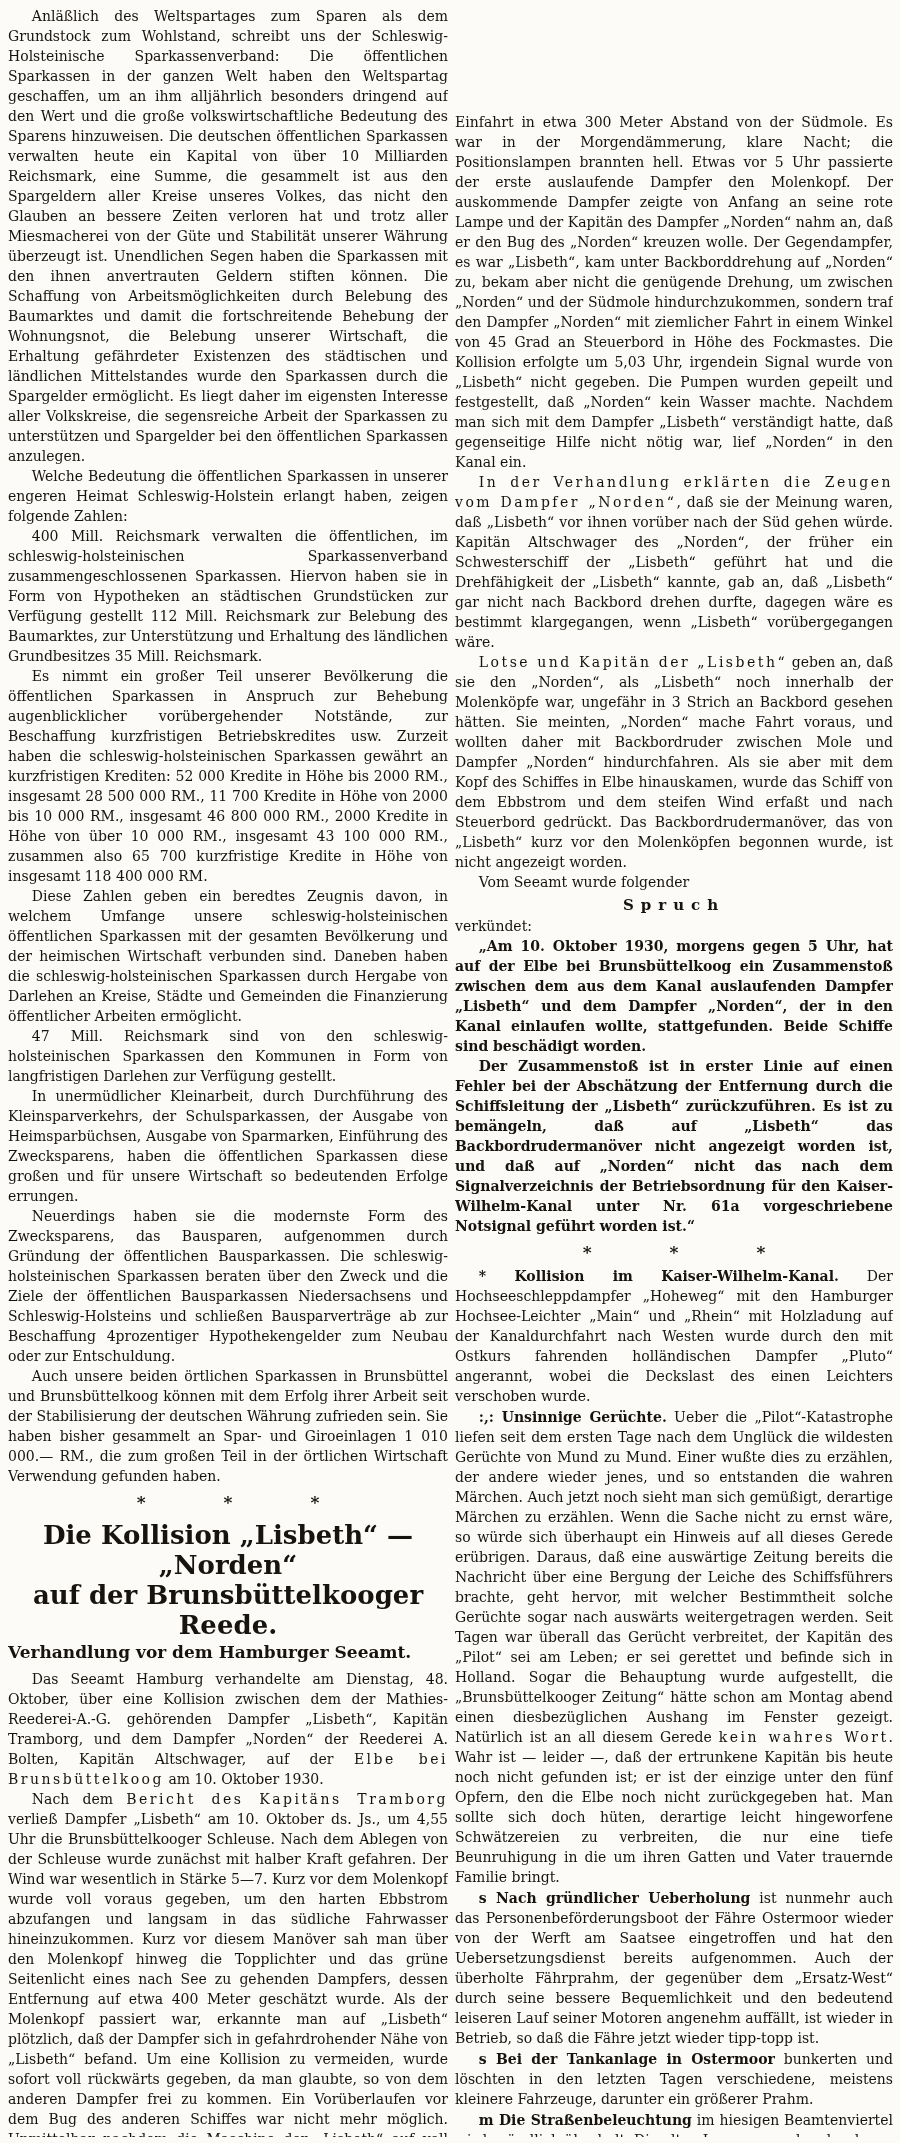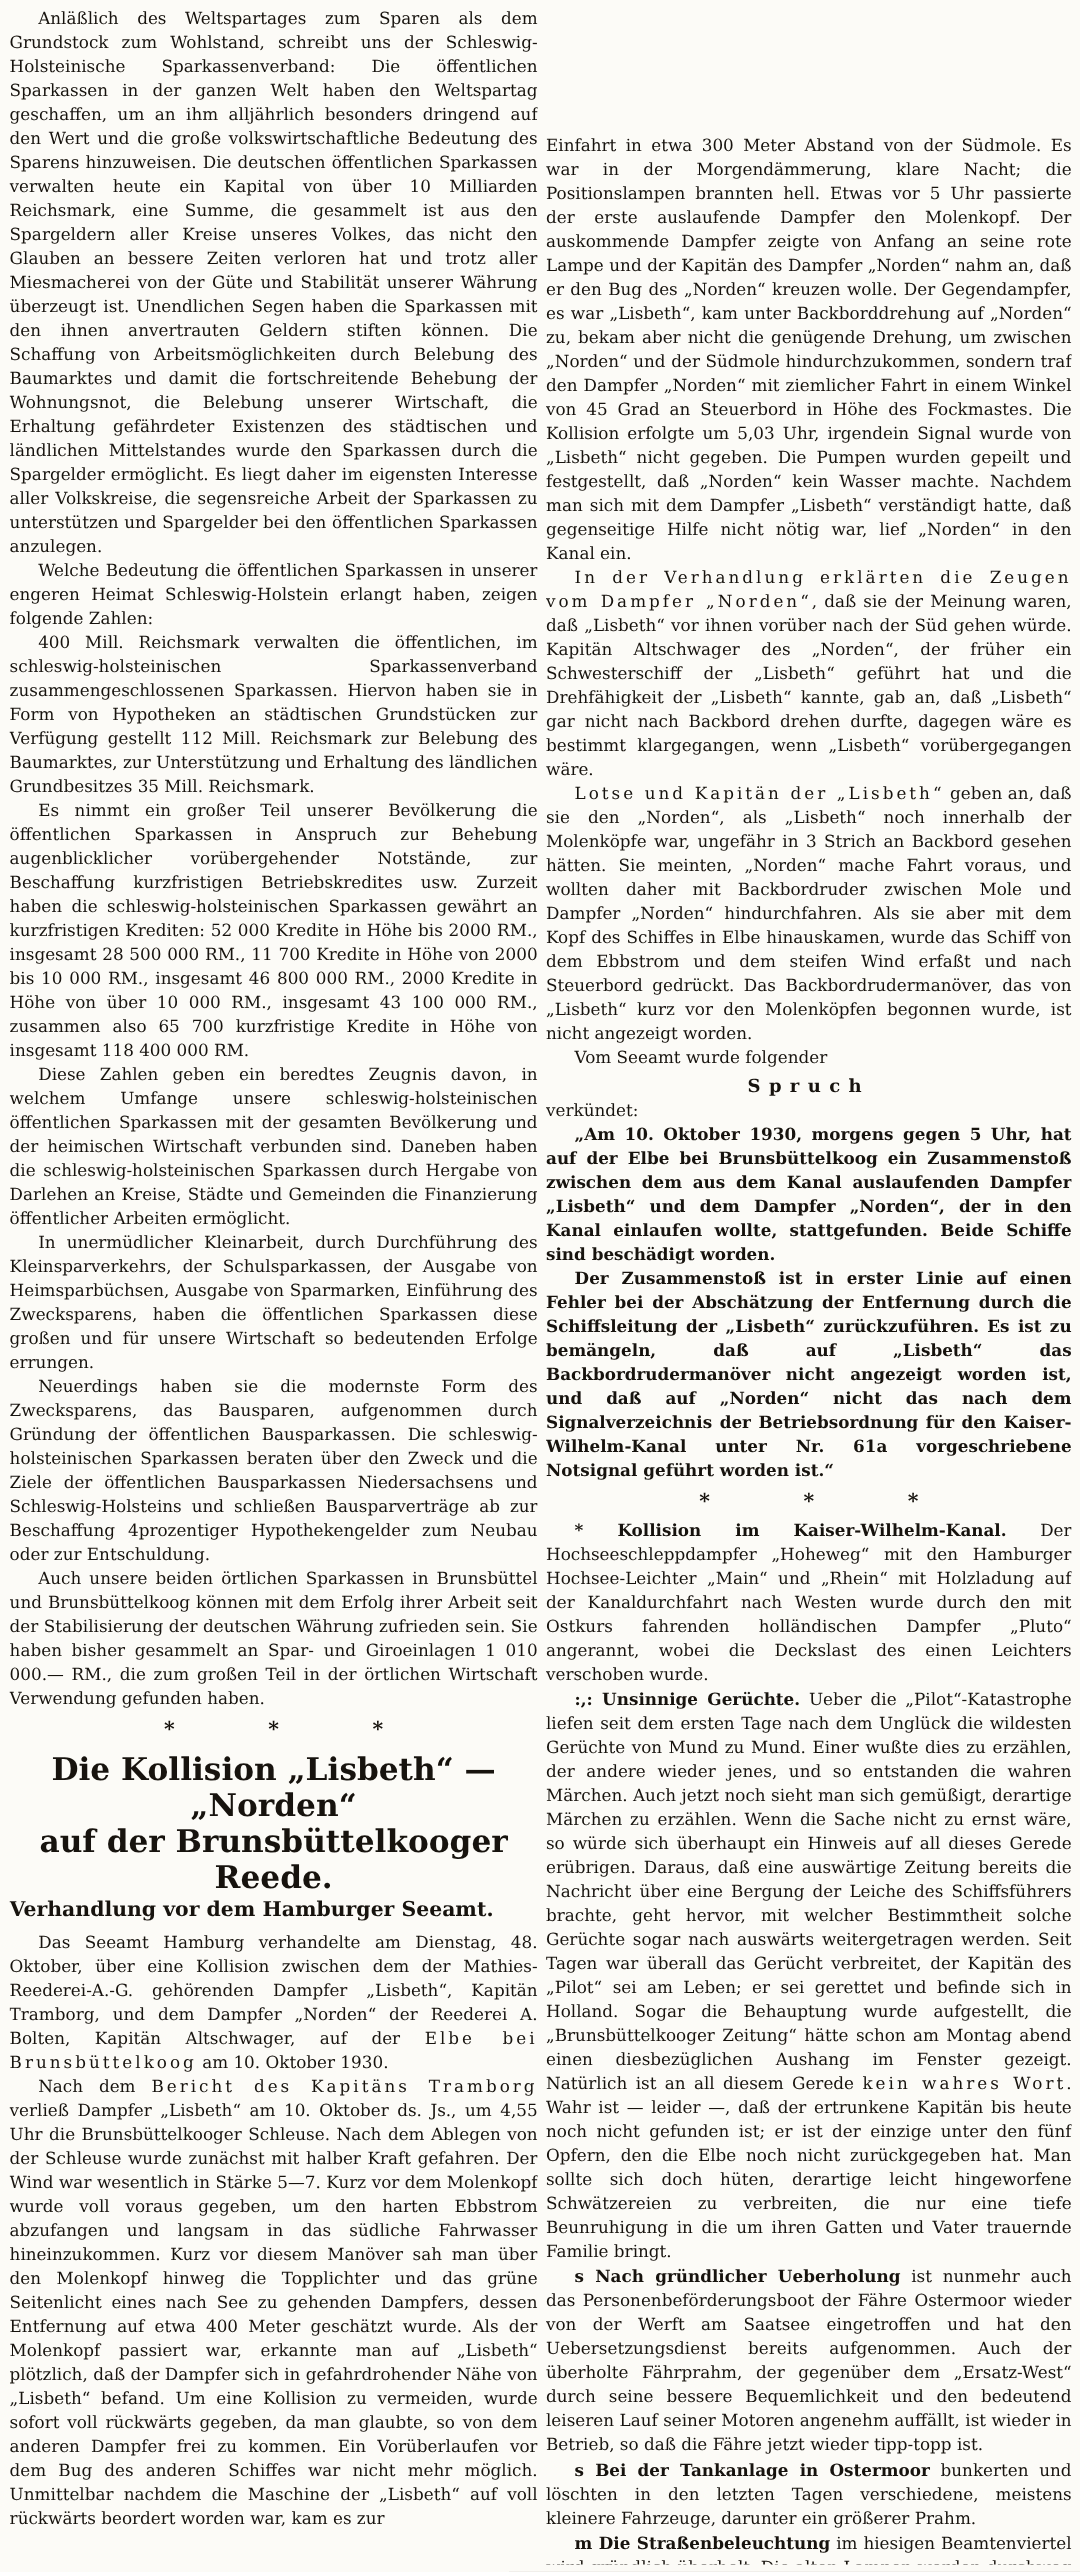--- a/index.html
+++ b/index.html
@@ -41,20 +41,21 @@
 
   <div class="col col-left">
 
 
 
     <p class="ind">Anläßlich des Weltspartages zum Sparen als dem Grundstock zum Wohlstand, schreibt uns der Schleswig-Holsteinische Sparkassenverband: Die öffentlichen Sparkassen in der ganzen Welt haben den Weltspartag geschaffen, um an ihm alljährlich besonders dringend auf den Wert und die große volkswirtschaftliche Bedeutung des Sparens hinzuweisen. Die deutschen öffentlichen Sparkassen verwalten heute ein Kapital von über 10 Milliarden Reichsmark, eine Summe, die gesammelt ist aus den Spargeldern aller Kreise unseres Volkes, das nicht den Glauben an bessere Zeiten verloren hat und trotz aller Miesmacherei von der Güte und Stabilität unserer Währung überzeugt ist. Unendlichen Segen haben die Sparkassen mit den ihnen anvertrauten Geldern stiften können. Die Schaffung von Arbeitsmöglichkeiten durch Belebung des Baumarktes und damit die fortschreitende Behebung der Wohnungsnot, die Belebung unserer Wirtschaft, die Erhaltung gefährdeter Existenzen des städtischen und ländlichen Mittelstandes wurde den Sparkassen durch die Spargelder ermöglicht. Es liegt daher im eigensten Interesse aller Volkskreise, die segensreiche Arbeit der Sparkassen zu unterstützen und Spargelder bei den öffentlichen Sparkassen anzulegen.</p>
     <p class="ind">Welche Bedeutung die öffentlichen Sparkassen in unserer engeren Heimat Schleswig-Holstein erlangt haben, zeigen folgende Zahlen:</p>
     <p class="ind">400 Mill. Reichsmark verwalten die öffentlichen, im schleswig-holsteinischen Sparkassenverband zusammengeschlossenen Sparkassen. Hiervon haben sie in Form von Hypotheken an städtischen Grundstücken zur Verfügung gestellt 112 Mill. Reichsmark zur Belebung des Baumarktes, zur Unterstützung und Erhaltung des ländlichen Grundbesitzes 35 Mill. Reichsmark.</p>
     <p class="ind">Es nimmt ein großer Teil unserer Bevölkerung die öffentlichen Sparkassen in Anspruch zur Behebung augenblicklicher vorübergehender Notstände, zur Beschaffung kurzfristigen Betriebskredites usw. Zurzeit haben die schleswig-holsteinischen Sparkassen gewährt an kurzfristigen Krediten: 52 000 Kredite in Höhe bis 2000 RM., insgesamt 28 500 000 RM., 11 700 Kredite in Höhe von 2000 bis 10 000 RM., insgesamt 46 800 000 RM., 2000 Kredite in Höhe von über 10 000 RM., insgesamt 43 100 000 RM., zusammen also 65 700 kurzfristige Kredite in Höhe von insgesamt 118 400 000 RM.</p>
     <p class="ind">Diese Zahlen geben ein beredtes Zeugnis davon, in welchem Umfange unsere schleswig-holsteinischen öffentlichen Sparkassen mit der gesamten Bevölkerung und der heimischen Wirtschaft verbunden sind. Daneben haben die schleswig-holsteinischen Sparkassen durch Hergabe von Darlehen an Kreise, Städte und Gemeinden die Finanzierung öffentlicher Arbeiten ermöglicht.</p>
+    <p class="ind">47 Mill. Reichsmark sind von den schleswig-holsteinischen Sparkassen den Kommunen in Form von langfristigen Darlehen zur Verfügung gestellt.</p>
     <p class="ind">In unermüdlicher Kleinarbeit, durch Durchführung des Kleinsparverkehrs, der Schulsparkassen, der Ausgabe von Heimsparbüchsen, Ausgabe von Sparmarken, Einführung des Zwecksparens, haben die öffentlichen Sparkassen diese großen und für unsere Wirtschaft so bedeutenden Erfolge errungen.</p>
     <p class="ind">Neuerdings haben sie die modernste Form des Zwecksparens, das Bausparen, aufgenommen durch Gründung der öffentlichen Bausparkassen. Die schleswig-holsteinischen Sparkassen beraten über den Zweck und die Ziele der öffentlichen Bausparkassen Niedersachsens und Schleswig-Holsteins und schließen Bausparverträge ab zur Beschaffung 4prozentiger Hypothekengelder zum Neubau oder zur Entschuldung.</p>
     <p class="ind">Auch unsere beiden örtlichen Sparkassen in Brunsbüttel und Brunsbüttelkoog können mit dem Erfolg ihrer Arbeit seit der Stabilisierung der deutschen Währung zufrieden sein. Sie haben bisher gesammelt an Spar- und Giroeinlagen 1 010 000.— RM., die zum großen Teil in der örtlichen Wirtschaft Verwendung gefunden haben.</p>
 
     <div class="sep">
       <span>*</span>
       <span>*</span>
       <span>*</span>
     </div>
 

